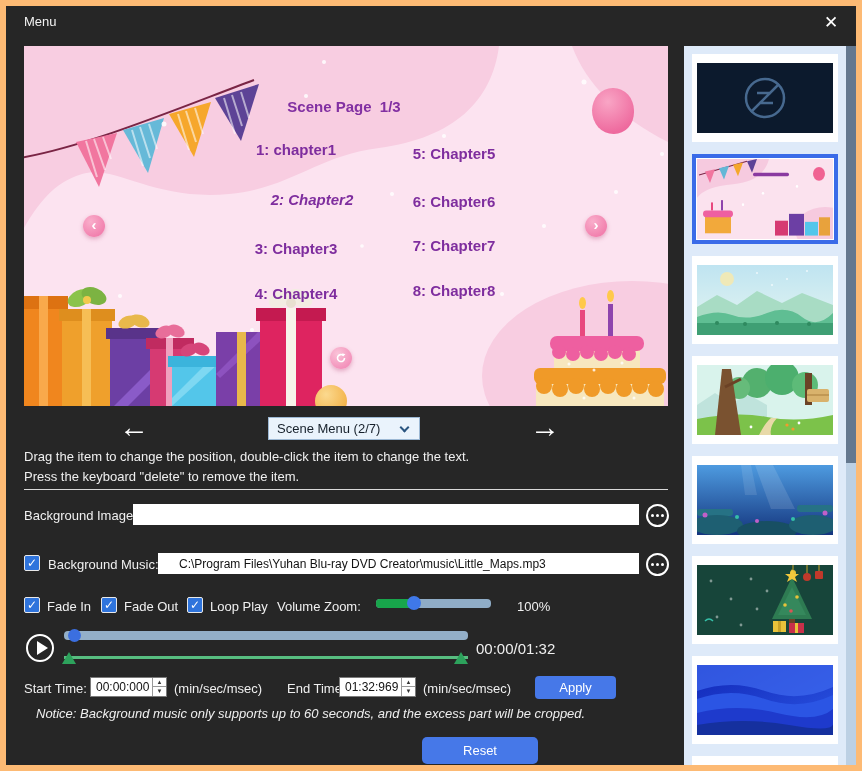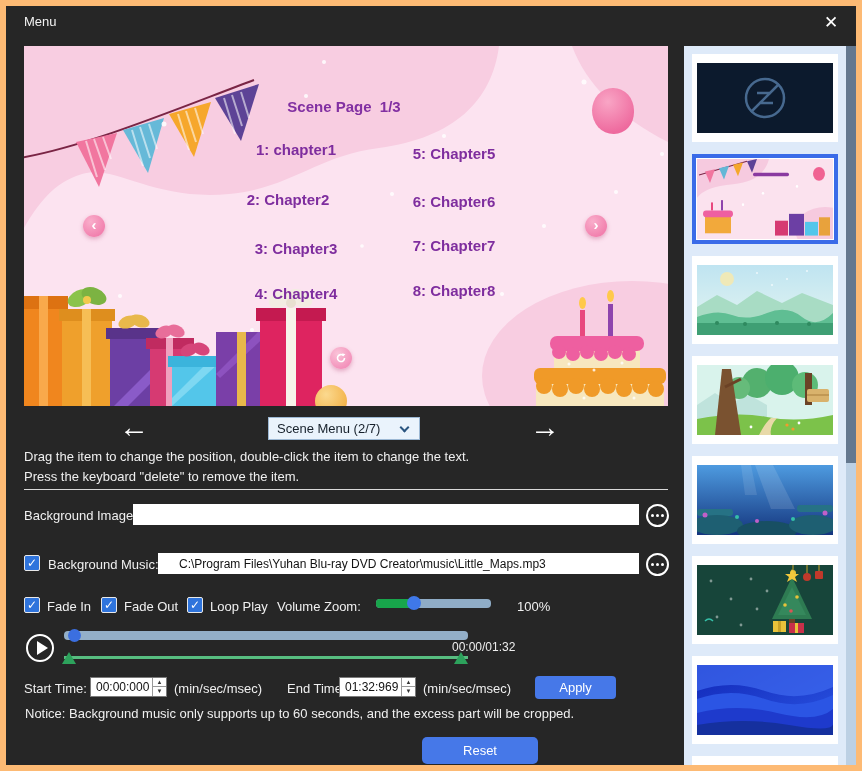--- a/index.html
+++ b/index.html
@@ -170,21 +170,21 @@
             <circle cx="598" cy="317" r="1.5"></circle>
             <circle cx="560" cy="352" r="1.5"></circle>
             <circle cx="610" cy="352" r="1.5"></circle>
           </g>
       </g>
     </svg>
     <div id="balloon" class="abs"></div>
     <div id="orangeball" class="abs"></div>
     <div class="scene-title">Scene Page  1/3</div>
     <div class="chapter" style="left:210px;top:95px;">1: chapter1</div>
-    <div class="chapter" style="left:202px;top:145px;">2: Chapter2</div>
+    <div class="chapter" style="left:226px;top:145px;font-style:italic;">2: Chapter2</div>
     <div class="chapter" style="left:210px;top:194px;">3: Chapter3</div>
     <div class="chapter" style="left:210px;top:239px;">4: Chapter4</div>
     <div class="chapter" style="left:368px;top:99px;">5: Chapter5</div>
     <div class="chapter" style="left:368px;top:147px;">6: Chapter6</div>
     <div class="chapter" style="left:368px;top:191px;">7: Chapter7</div>
     <div class="chapter" style="left:368px;top:236px;">8: Chapter8</div>
     <div class="navball" style="left:59px;top:169px;">‹</div>
     <div class="navball" style="left:561px;top:169px;">›</div>
     <div class="navball" style="left:306px;top:301px;background:radial-gradient(circle at 35% 30%,#FAC3D8,#F07FB0);">
       <svg width="12" height="12" viewBox="0 0 12 12" style="margin-top:5px">
@@ -236,21 +236,21 @@
   <div class="abs lbl" style="left:511px;top:593px;">100%</div>
 
   <div class="abs" id="play-btn">
       <div id="play-tri"></div>
     </div>
   <div class="abs" id="prog-track"></div>
   <div class="abs" id="prog-thumb"></div>
   <div class="abs" id="trim-line"></div>
   <div class="abs trim-tri" style="left:56px;top:646px;"></div>
   <div class="abs trim-tri" style="left:448px;top:646px;"></div>
-  <div class="abs lbl" style="left:446px;top:634px;font-size:12px;">00:00/01:32</div>
+  <div class="abs lbl" style="left:470px;top:634px;font-size:15px;">00:00/01:32</div>
 
   <div class="abs lbl" style="left:18px;top:675px;">Start Time:</div>
   <div class="spin" style="left:84px;top:671px;">
     <input value="00:00:000" style="">
     <div class="btns">
         <div>▲</div>
         <div>▼</div>
       </div>
   </div>
   <div class="abs lbl" style="left:168px;top:675px;">(min/sec/msec)</div>
@@ -258,21 +258,21 @@
   <div class="spin" style="left:333px;top:671px;">
     <input value="01:32:969" style="">
     <div class="btns">
         <div>▲</div>
         <div>▼</div>
       </div>
   </div>
   <div class="abs lbl" style="left:417px;top:675px;">(min/sec/msec)</div>
   <button class="abs btn" style="left:529px;top:670px;width:81px;height:23px;">Apply</button>
 
-  <div class="abs lbl" style="left:19px;top:700px;">Notice: Background music only supports up to 60 seconds, and the excess part will be cropped.</div>
+  <div class="abs lbl" style="left:30px;top:700px;font-style:italic;">Notice: Background music only supports up to 60 seconds, and the excess part will be cropped.</div>
 
   <button class="abs btn" style="left:416px;top:731px;width:116px;height:27px;border-radius:5px;">Reset</button>
 
   <div class="abs" id="sidebar">
     <div class="card">
       <div class="thumb">
         <svg viewBox="0 0 136 70" preserveAspectRatio="none">
             <rect width="136" height="70" fill="#0C1A2D"></rect>
             <g stroke="#47698F" stroke-width="2.5" fill="none">
               <circle cx="68" cy="35" r="19"></circle>

